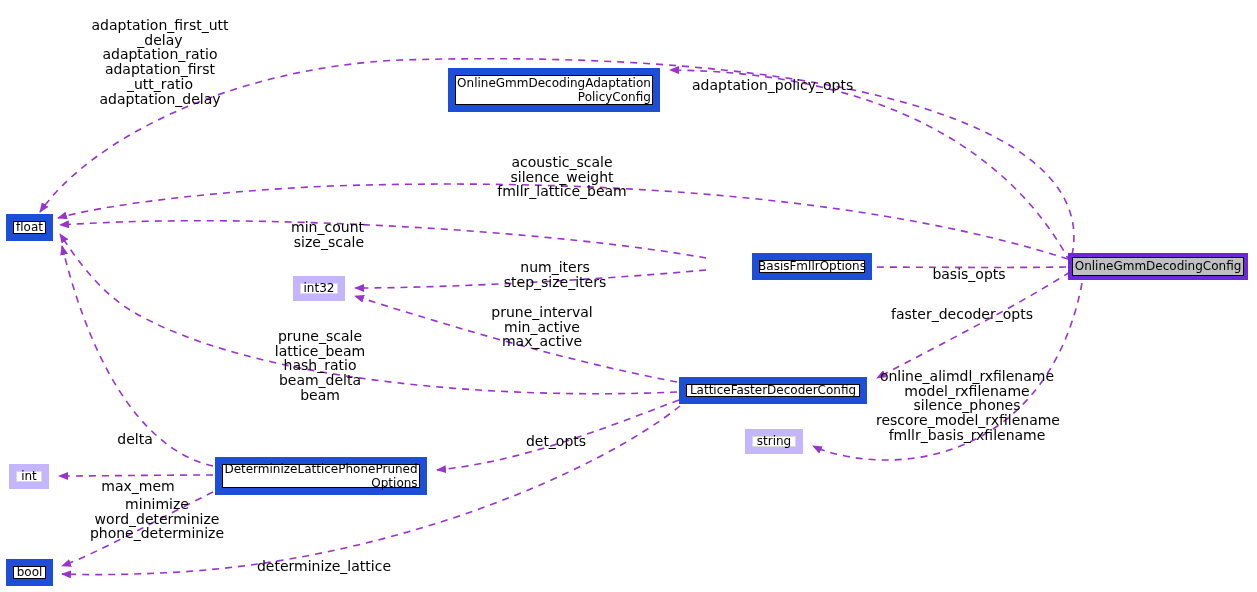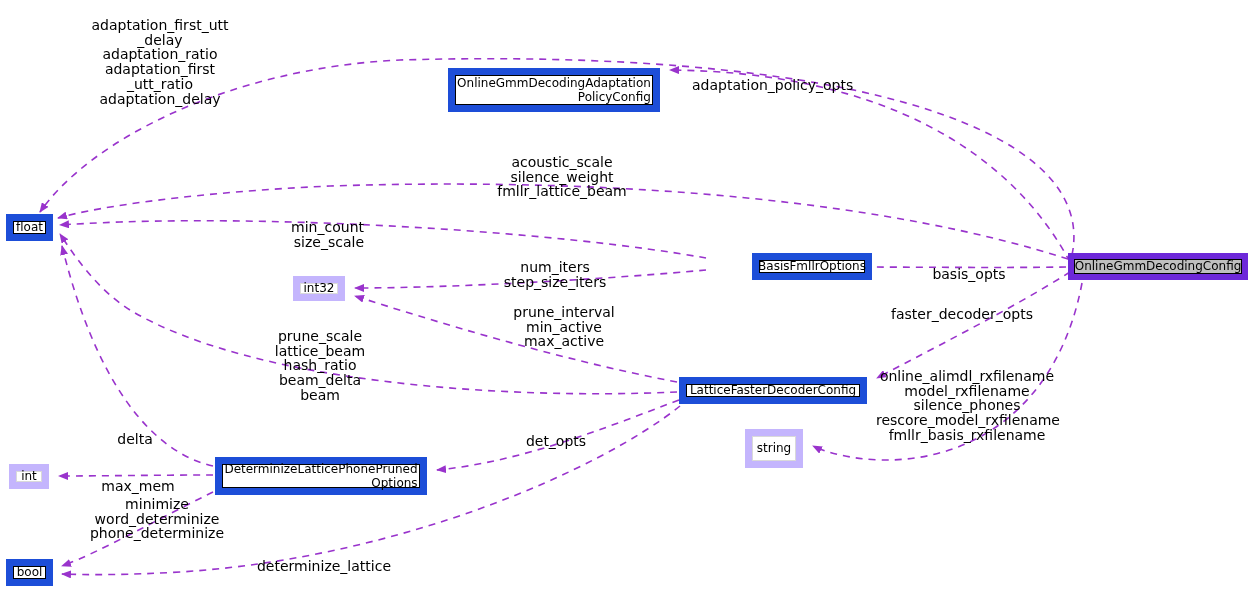--- a/index.html
+++ b/index.html
@@ -17,21 +17,21 @@
     text-align:center;
     background:#ffffff;
     color:#000000;
     font-size:12px;
     line-height:14.5px;
     white-space:pre-line;
     z-index:3;
   }
   .node.strong{border:7px solid #1d4ed8;box-shadow:0 0 0 1px #000000 inset;text-align:right;}
   .node.light{border:7px solid #c4b5fd;box-shadow:0 0 0 1px #d9d9d9 inset;}
-  .node.highlight{background:#bfbfbf;border:6px solid #6d28d9;box-shadow:0 0 0 1px #000000 inset;}
+  .node.highlight{background:#bfbfbf;border:4px solid #6d28d9;box-shadow:0 0 0 1px #000000 inset;}
 
   .elabel{
     position:absolute;
     font-size:14px;
     line-height:14.7px;
     color:#000000;
     text-align:center;
     white-space:pre-line;
     z-index:2;
     margin-top:16px;
@@ -77,21 +77,21 @@
       <path d="M213,466 C150,452 95,380 62,246"></path>
 
       <path d="M213,492 C160,518 100,552 62,566"></path>
 
       <path d="M680,406 C600,470 400,558 180,572 C130,575 85,575 62,574"></path>
     </g>
   </svg>
 
   <div class="node strong" style="left:6px;top:214px;width:47px;height:27px;">float</div>
   <div class="node light" style="left:293px;top:276px;width:52px;height:25px;">int32</div>
-  <div class="node light" style="left:745px;top:429px;width:58px;height:39px;">string</div>
+  <div class="node light" style="left:745px;top:429px;width:58px;height:25px;">string</div>
   <div class="node light" style="left:9px;top:464px;width:40px;height:25px;">int</div>
   <div class="node strong" style="left:6px;top:559px;width:47px;height:27px;">bool</div>
   <div class="node strong" style="left:448px;top:68px;width:212px;height:44px;">OnlineGmmDecodingAdaptation
 PolicyConfig</div>
   <div class="node strong" style="left:708px;top:253px;width:120px;height:27px;margin-left:44px;">BasisFmllrOptions</div>
   <div class="node strong" style="left:679px;top:377px;width:188px;height:27px;">LatticeFasterDecoderConfig</div>
   <div class="node strong" style="left:215px;top:457px;width:212px;height:38px;">DeterminizeLatticePhonePruned
 Options</div>
   <div class="node highlight" style="left:1068px;top:253px;width:180px;height:27px;">OnlineGmmDecodingConfig</div>
 
@@ -103,21 +103,21 @@
 adaptation_delay</div>
   <div class="elabel" style="left:692px;top:62px;width:160px;">adaptation_policy_opts</div>
   <div class="elabel" style="left:474px;top:139px;width:176px;">acoustic_scale
 silence_weight
 fmllr_lattice_beam</div>
   <div class="elabel" style="left:226px;top:204px;width:138px;text-align:right;">min_count
 size_scale</div>
   <div class="elabel" style="left:472px;top:244px;width:166px;">num_iters
 step_size_iters</div>
   <div class="elabel" style="left:924px;top:251px;width:90px;">basis_opts</div>
-  <div class="elabel" style="left:482px;top:289px;width:164px;">prune_interval
+  <div class="elabel" style="left:460px;top:289px;width:164px;">prune_interval
 min_active
 max_active</div>
   <div class="elabel" style="left:886px;top:291px;width:152px;">faster_decoder_opts</div>
   <div class="elabel" style="left:250px;top:313px;width:140px;">prune_scale
 lattice_beam
 hash_ratio
 beam_delta
 beam</div>
   <div class="elabel" style="left:876px;top:353px;width:182px;">online_alimdl_rxfilename
 model_rxfilename

